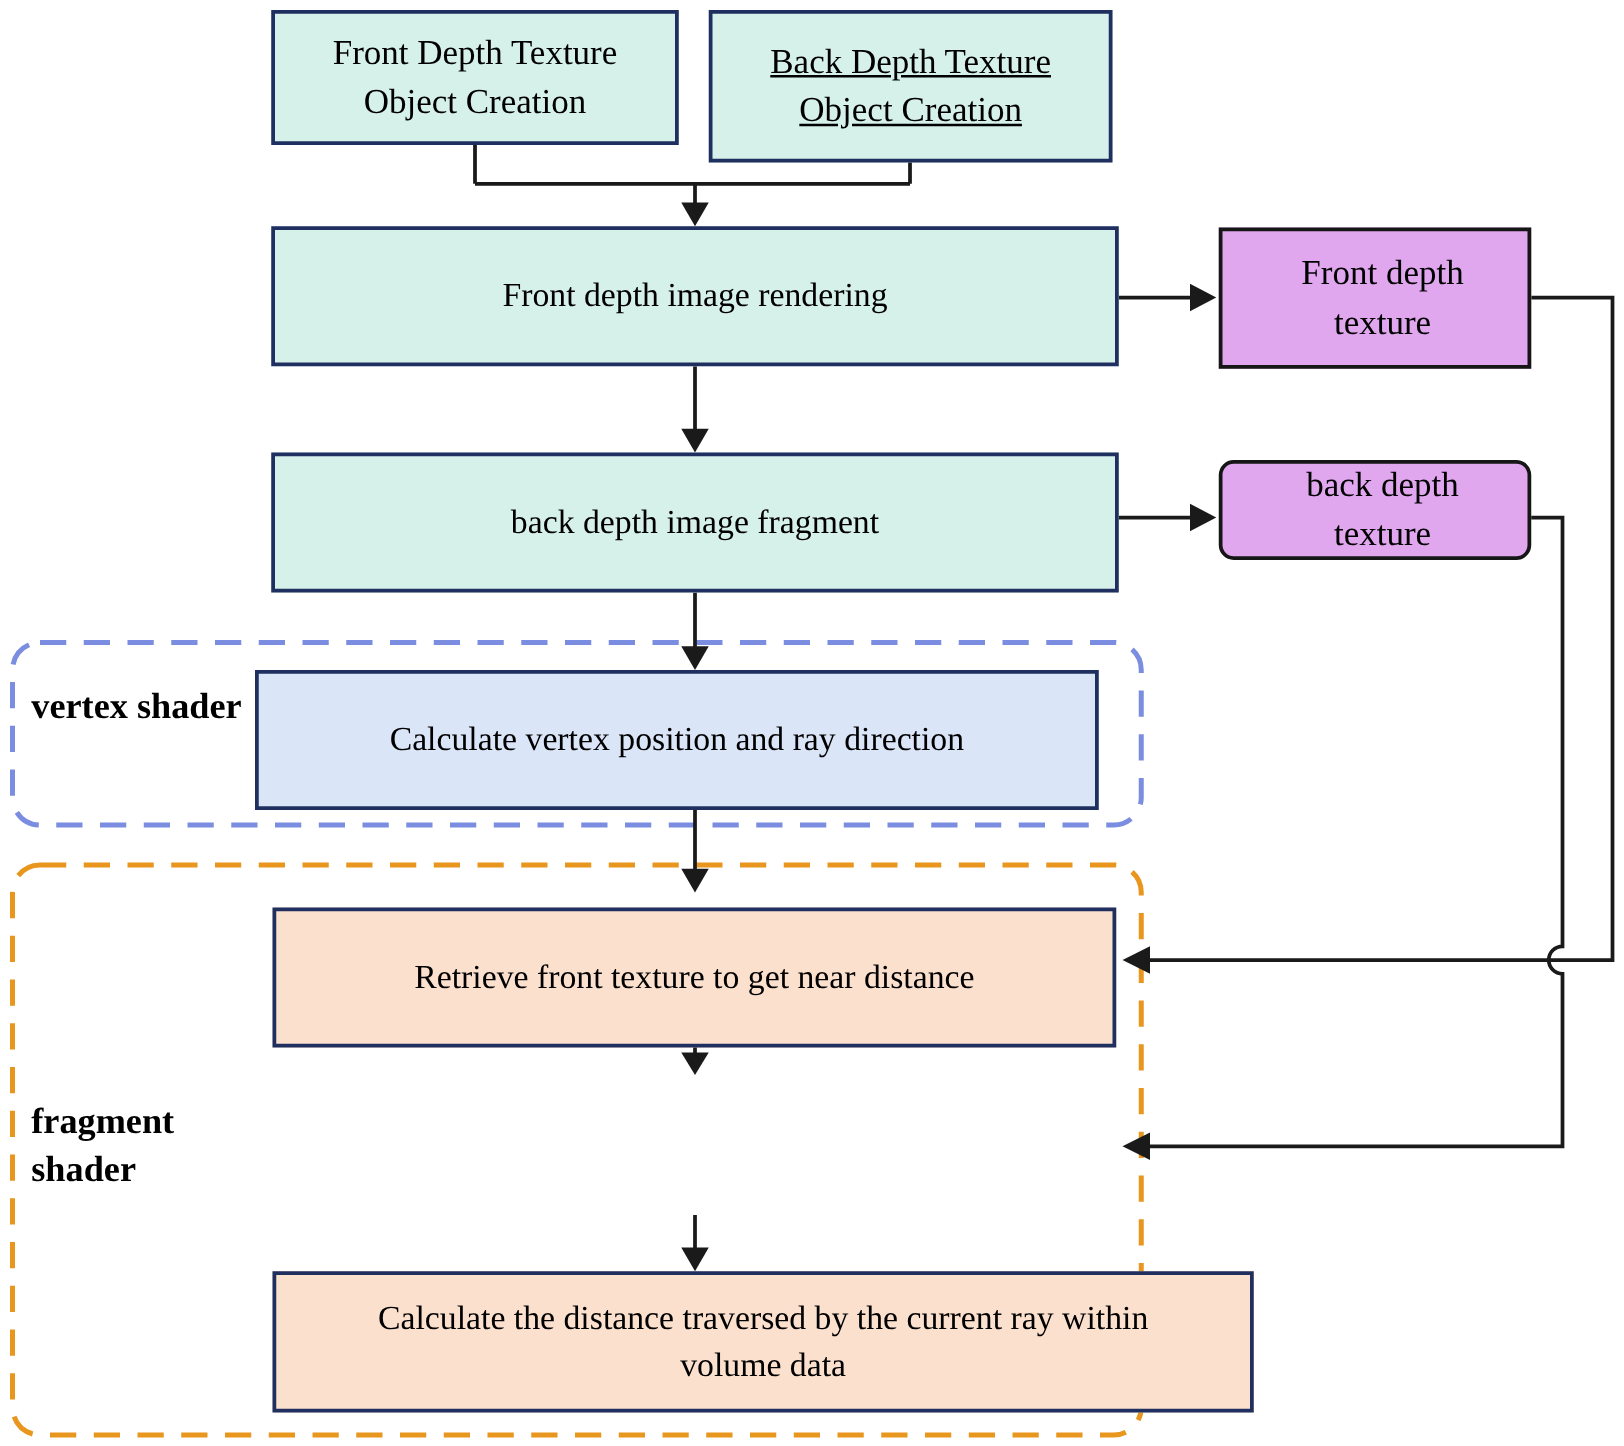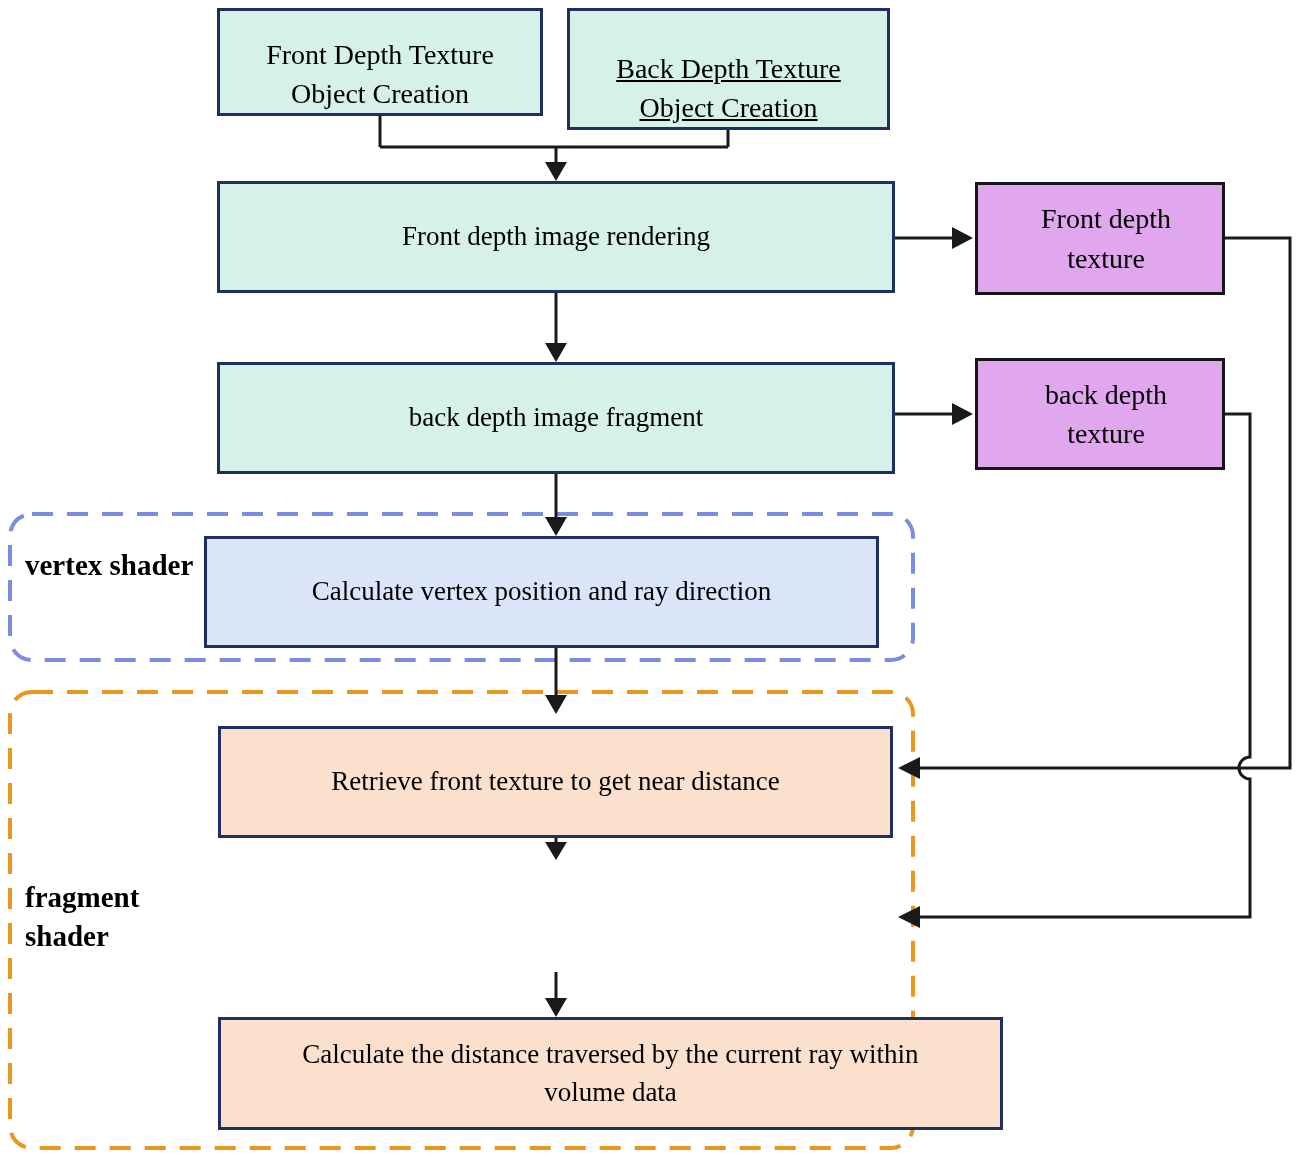--- a/index.html
+++ b/index.html
@@ -24,36 +24,36 @@
   .node--mint{background:var(--mint-fill,#d6f0ea);}
   .node--blue{background:var(--blue-fill,#dbe5f8);}
   .node--peach{background:var(--peach-fill,#fce0ce);}
   .node--texture{
     background:var(--purple-fill,#e0a6ee);
     border:3px solid var(--black-border,#161616);
     font-size:28px;
     padding-left:12px;
   }
   .node--texture span{max-width:180px;}
-  .node--top{font-size:28px;align-items:flex-end;}
+  .node--top{font-size:28px;}
   .node--top span{max-width:300px;}
   .node--wide2 span{max-width:650px;}
   .group-label{
     position:absolute;
     font-weight:bold;
     font-size:29px;line-height:1.35;
     text-align:left;
   }
   
   #n-front-obj{left:217px;top:8px;width:326px;height:108px;}
   #n-back-obj{left:567px;top:8px;width:323px;height:122px;text-decoration:underline;}
   #n-front-render{left:217px;top:181px;width:678px;height:112px;}
   #n-front-texture{left:975px;top:182px;width:250px;height:113px;}
   #n-back-render{left:217px;top:362px;width:678px;height:112px;}
-  #n-back-texture{left:975px;top:358px;width:250px;height:112px;}
+  #n-back-texture{left:975px;top:368px;width:250px;height:80px;border-radius:12px;}
   #n-vertex-calc{left:204px;top:536px;width:675px;height:112px;}
   #n-retrieve-front{left:218px;top:714px;width:675px;height:112px;margin-top:12px;}
   #n-retrieve-back{left:218px;top:860px;width:675px;height:112px;}
   #n-calc-distance{left:218px;top:1017px;width:785px;height:113px;}
   #g-vertex-label{left:25px;top:546px;width:180px;}
   #g-fragment-label{left:25px;top:878px;width:180px;}
   .edge{stroke:var(--line,#1a1a1a);stroke-width:3;fill:none;}
   .arrowhead{fill:var(--line,#1a1a1a);stroke:none;}
   .group-rect{fill:none;stroke-width:4;stroke-dasharray:21 14;}
   .group-rect--vertex{stroke:var(--dash-blue,#7b8de0);}

